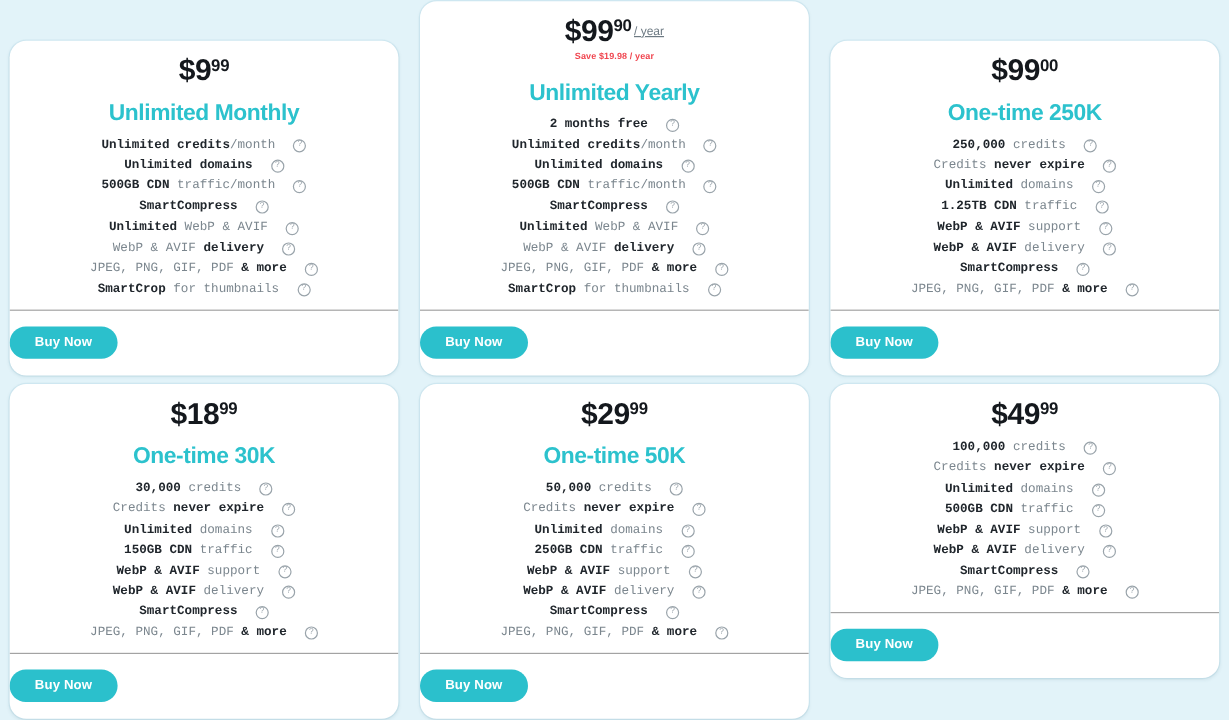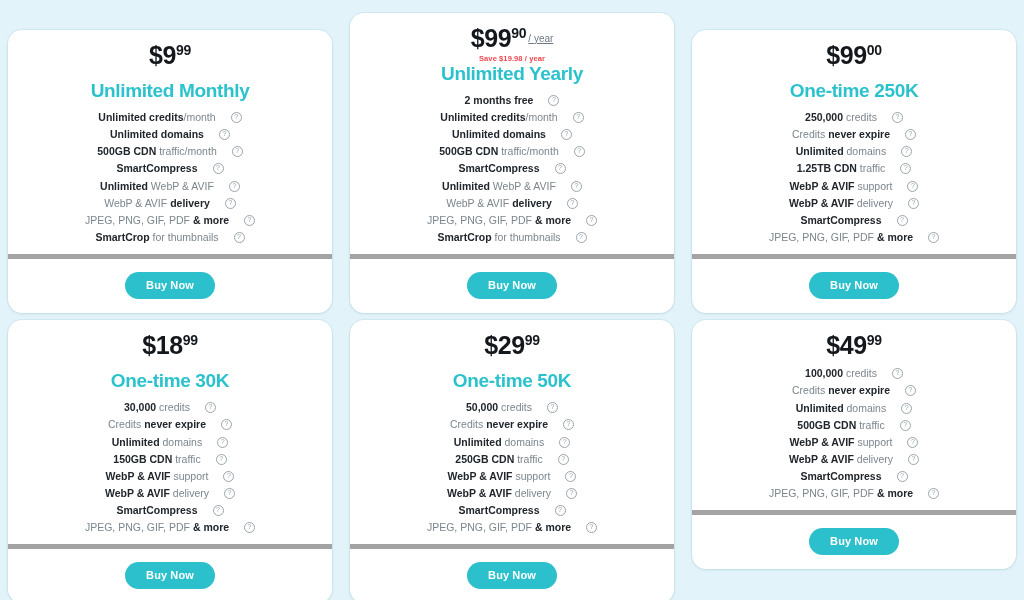--- a/index.html
+++ b/index.html
@@ -100,40 +100,41 @@
   }
 
   .plan-name {
     color: #2cc2cd;
     font-size: 19px;
     font-weight: bold;
     letter-spacing: -0.35px;
     margin-top: 12px;
     white-space: nowrap;
   }
-  .plan-name.tight { margin-top: 0; }
+  .plan-name.tight { margin-top: 16px; }
 
   .features {
     margin-top: 9px;
     display: flex;
     flex-direction: column;
     align-items: center;
     gap: 4px;
     width: 100%;
   }
 
   .feature {
     font-size: 10.5px;
     color: #7b868e;
     line-height: 1.25;
     white-space: nowrap;
     display: inline-flex;
     align-items: center;
     justify-content: center;
     gap: 15px;
+    font-family: Liberation Mono, monospace;
   }
   .feature .txt { display: inline; }
   .feature b {
     color: #20262c;
     font-weight: bold;
   }
 
   .qmark {
     display: inline-block;
     width: 9px;
@@ -152,24 +153,24 @@
     top: -1px;
     text-align: center;
     font-size: 7px;
     line-height: 9px;
     color: #9aa4ab;
     font-family: "Liberation Sans", sans-serif;
   }
 
   .card-foot {
     flex: 0 0 auto;
-    border-top: 5px solid #a3a3a3;
+    border-top: 1px solid #a3a3a3;
     padding: 13px 0 14px 0;
     display: flex;
-    justify-content: center;
+    justify-content: flex-start;
     align-items: center;
   }
 
   .buy-btn {
     background: #2bc0cc;
     color: #ffffff;
     border: none;
     border-radius: 16px;
     font-family: "Liberation Sans", sans-serif;
     font-size: 11px;

